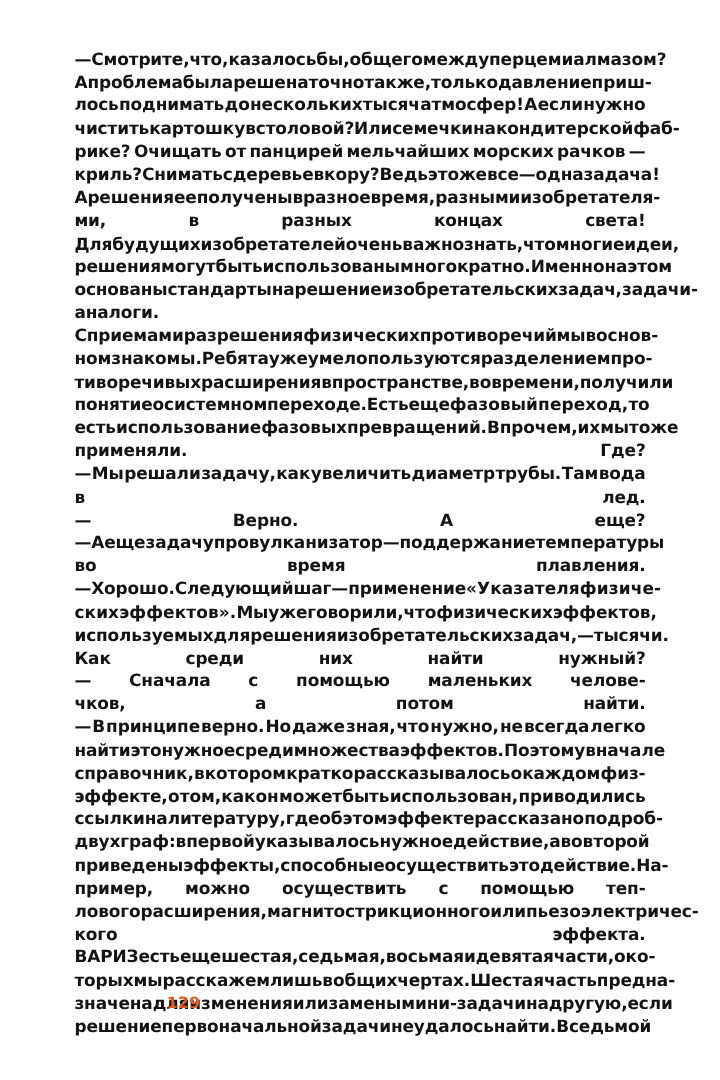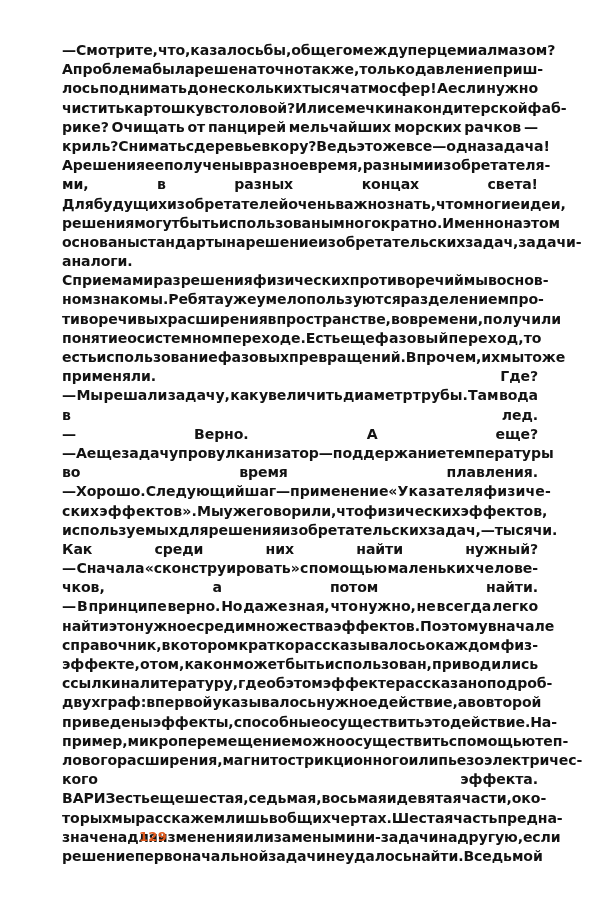--- a/index.html
+++ b/index.html
@@ -103,30 +103,30 @@
       <div class="line last"><span class="w">применяли.</span><span class="w">Где?</span></div>
       <div class="line just"><span class="w">—</span><span class="w">Мы</span><span class="w">решали</span><span class="w">задачу,</span><span class="w">как</span><span class="w">увеличить</span><span class="w">диаметр</span><span class="w">трубы.</span><span class="w">Там</span><span class="w">вода</span></div>
       <div class="line last"><span class="w">в</span><span class="w">лед.</span></div>
       <div class="line last"><span class="w">—</span><span class="w">Верно.</span><span class="w">А</span><span class="w">еще?</span></div>
       <div class="line just"><span class="w">—</span><span class="w">А</span><span class="w">еще</span><span class="w">задачу</span><span class="w">про</span><span class="w">вулканизатор</span><span class="w">—</span><span class="w">поддержание</span><span class="w">температуры</span></div>
       <div class="line last"><span class="w">во</span><span class="w">время</span><span class="w">плавления.</span></div>
       <div class="line just"><span class="w">—</span><span class="w">Хорошо.</span><span class="w">Следующий</span><span class="w">шаг</span><span class="w">—</span><span class="w">применение</span><span class="w b">«Указателя</span><span class="w b">физиче-</span></div>
       <div class="line just"><span class="w b">ских</span><span class="w b">эффектов».</span><span class="w">Мы</span><span class="w">уже</span><span class="w">говорили,</span><span class="w">что</span><span class="w">физических</span><span class="w">эффектов,</span></div>
       <div class="line just"><span class="w">используемых</span><span class="w">для</span><span class="w">решения</span><span class="w">изобретательских</span><span class="w">задач,</span><span class="w">—</span><span class="w">тысячи.</span></div>
       <div class="line last"><span class="w">Как</span><span class="w">среди</span><span class="w">них</span><span class="w">найти</span><span class="w">нужный?</span></div>
-      <div class="line just"><span class="w">—</span><span class="w">Сначала</span><span class="w">«сконструировать»</span><span class="w">с</span><span class="w">помощью</span><span class="w">маленьких</span><span class="w">челове-</span></div>
+      <div class="line just"><span class="w">—</span><span class="w">Сначала</span><span class="w">с</span><span class="w">помощью</span><span class="w">маленьких</span><span class="w">челове-</span></div>
       <div class="line last"><span class="w">чков,</span><span class="w">а</span><span class="w">потом</span><span class="w">найти.</span></div>
       <div class="line just"><span class="w">—</span><span class="w">В</span><span class="w">принципе</span><span class="w">верно.</span><span class="w">Но</span><span class="w">даже</span><span class="w">зная,</span><span class="w">что</span><span class="w">нужно,</span><span class="w">не</span><span class="w">всегда</span><span class="w">легко</span></div>
       <div class="line just"><span class="w">найти</span><span class="w">это</span><span class="w">нужное</span><span class="w">среди</span><span class="w">множества</span><span class="w">эффектов.</span><span class="w">Поэтому</span><span class="w">в</span><span class="w">начале</span></div>
       <div class="line just"><span class="w">справочник,</span><span class="w">в</span><span class="w">котором</span><span class="w">кратко</span><span class="w">рассказывалось</span><span class="w">о</span><span class="w">каждом</span><span class="w">физ-</span></div>
       <div class="line just"><span class="w">эффекте,</span><span class="w">о</span><span class="w">том,</span><span class="w">как</span><span class="w">он</span><span class="w">может</span><span class="w">быть</span><span class="w">использован,</span><span class="w">приводились</span></div>
       <div class="line just"><span class="w">ссылки</span><span class="w">на</span><span class="w">литературу,</span><span class="w">где</span><span class="w">об</span><span class="w">этом</span><span class="w">эффекте</span><span class="w">рассказано</span><span class="w">подроб-</span></div>
       <div class="line just"><span class="w">двух</span><span class="w">граф:</span><span class="w">в</span><span class="w">первой</span><span class="w">указывалось</span><span class="w">нужное</span><span class="w">действие,</span><span class="w">а</span><span class="w">во</span><span class="w">второй</span></div>
       <div class="line just"><span class="w">приведены</span><span class="w">эффекты,</span><span class="w">способные</span><span class="w">осуществить</span><span class="w">это</span><span class="w">действие.</span><span class="w">На-</span></div>
-      <div class="line just"><span class="w">пример,</span><span class="w">микроперемещение</span><span class="w">можно</span><span class="w">осуществить</span><span class="w">с</span><span class="w">помощью</span><span class="w">теп-</span></div>
+      <div class="line just"><span class="w">пример,</span><span class="w">можно</span><span class="w">осуществить</span><span class="w">с</span><span class="w">помощью</span><span class="w">теп-</span></div>
       <div class="line just"><span class="w">лового</span><span class="w">расширения,</span><span class="w">магнитострикционного</span><span class="w">или</span><span class="w">пьезоэлектричес-</span></div>
       <div class="line last"><span class="w">кого</span><span class="w">эффекта.</span></div>
       <div class="line just"><span class="w">В</span><span class="w">АРИЗ</span><span class="w">есть</span><span class="w">еще</span><span class="w">шестая,</span><span class="w">седьмая,</span><span class="w">восьмая</span><span class="w">и</span><span class="w">девятая</span><span class="w">части,</span><span class="w">о</span><span class="w">ко-</span></div>
       <div class="line just"><span class="w">торых</span><span class="w">мы</span><span class="w">расскажем</span><span class="w">лишь</span><span class="w">в</span><span class="w">общих</span><span class="w">чертах.</span><span class="w">Шестая</span><span class="w">часть</span><span class="w">предна-</span></div>
       <div class="line just"><span class="w">значена</span><span class="w">для</span><span class="w">изменения</span><span class="w">или</span><span class="w">замены</span><span class="w">мини-задачи</span><span class="w">на</span><span class="w">другую,</span><span class="w">если</span></div>
       <div class="line just"><span class="w">решение</span><span class="w">первоначальной</span><span class="w">задачи</span><span class="w">не</span><span class="w">удалось</span><span class="w">найти.</span><span class="w">В</span><span class="w">седьмой</span></div>
     </div>
 
   <div id="page-number" style="color: rgb(224, 90, 30);">129</div>
 

